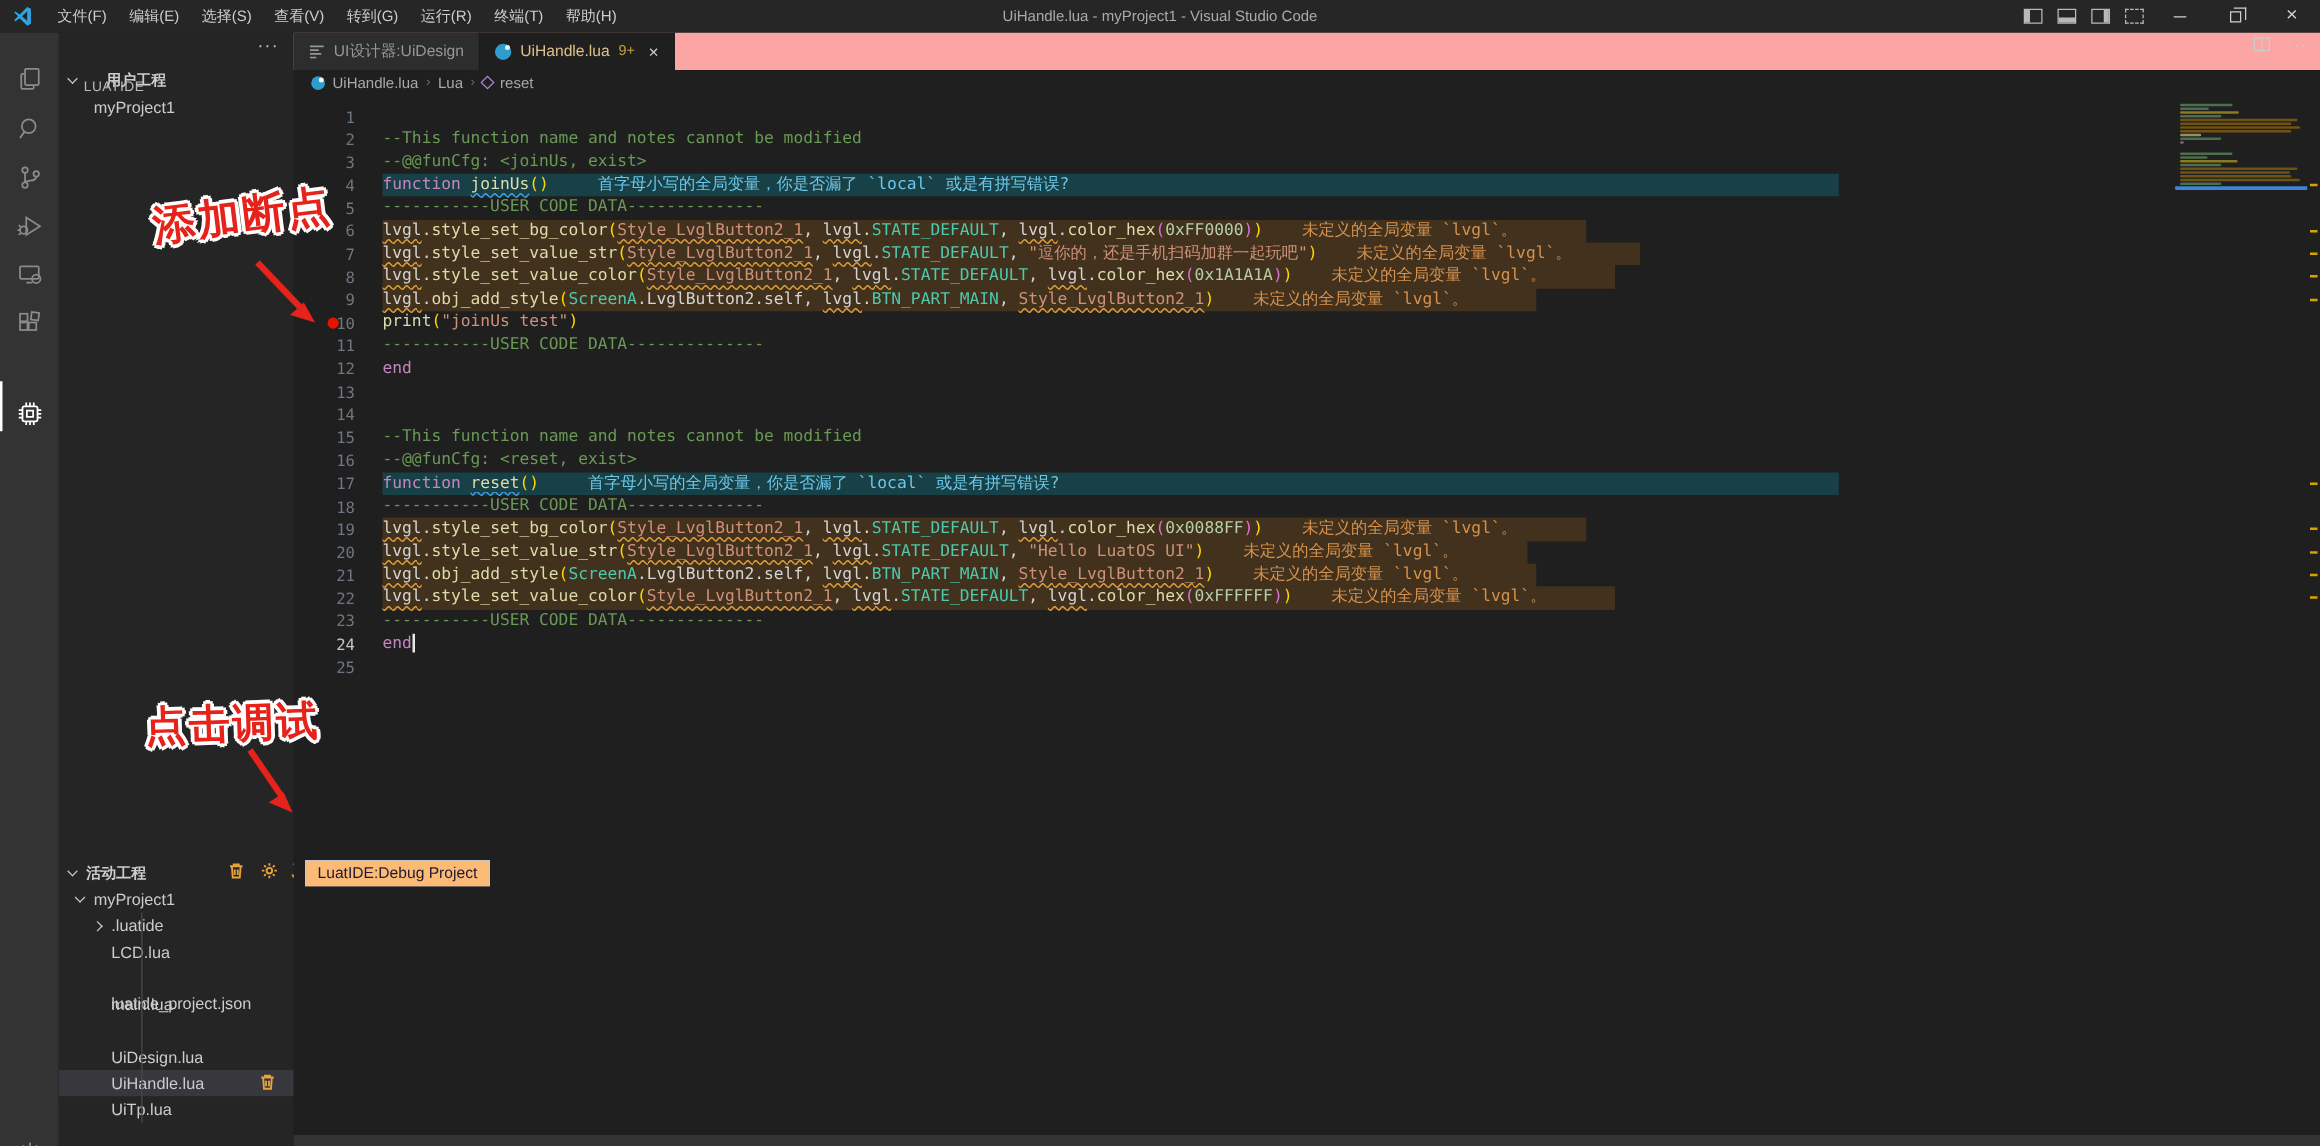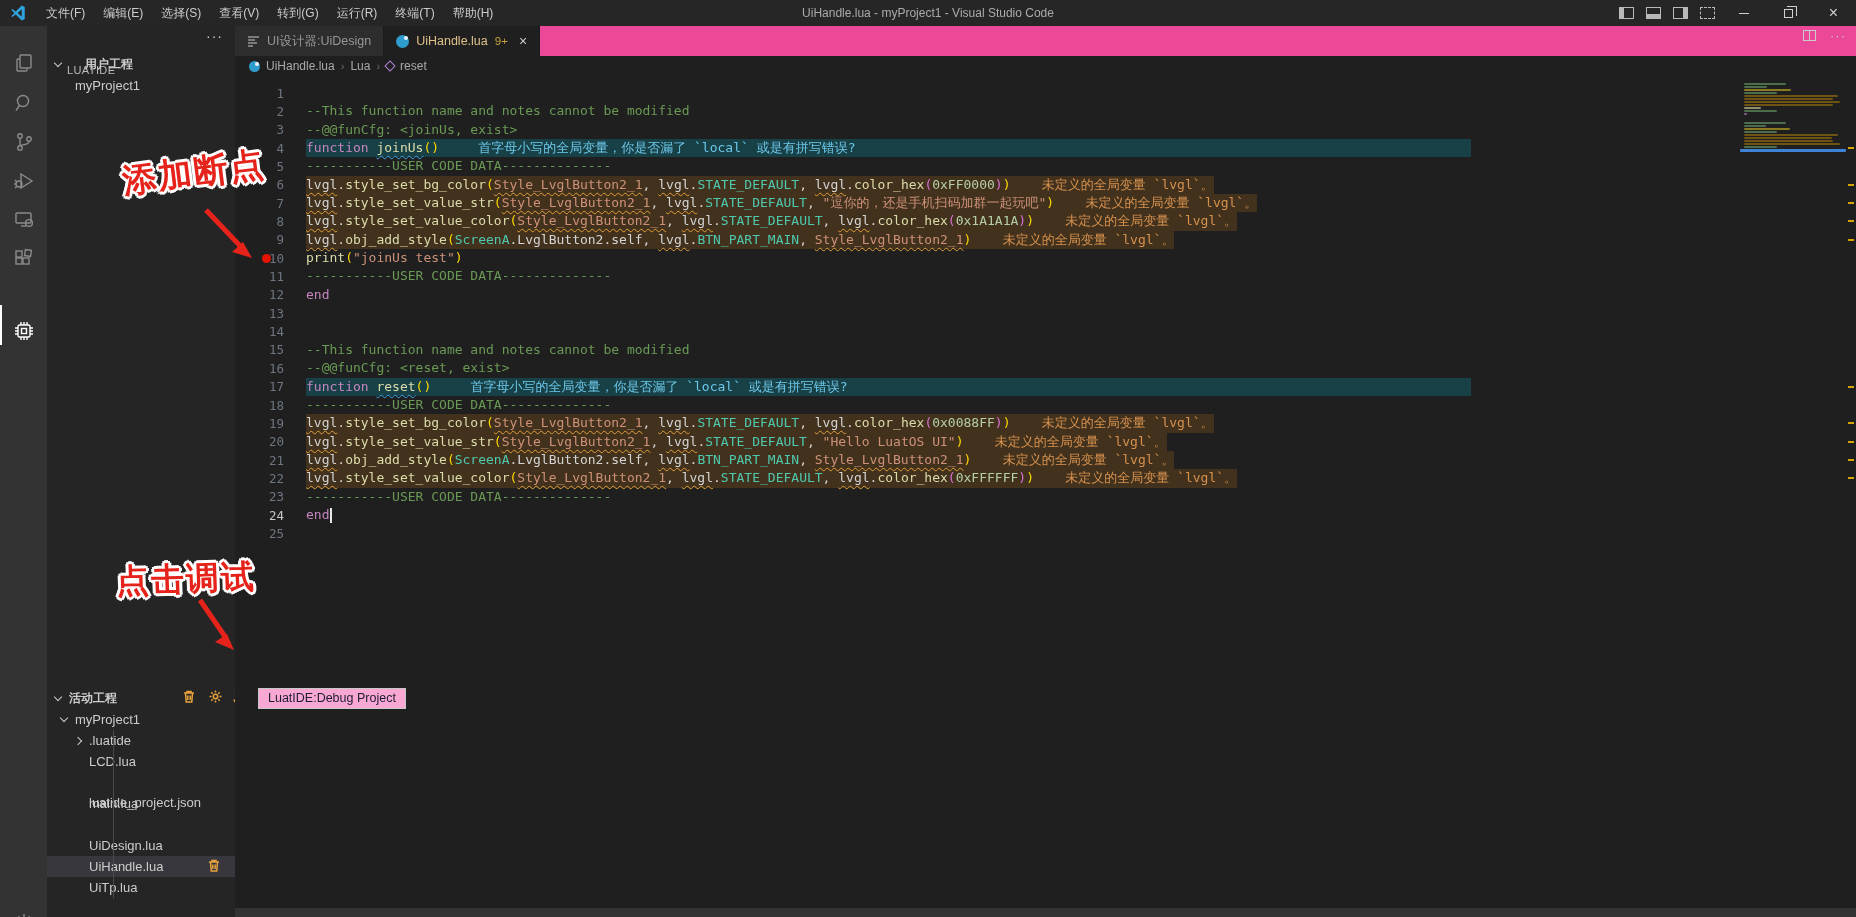--- a/index.html
+++ b/index.html
@@ -47,21 +47,21 @@
   .indent-guide { position:absolute; width:1px; background:#4a4a4a; }
   .sec-header { font-weight:bold; font-size:12px; }
   .hdr-actions { position:absolute; top:660px; left:132px; display:flex; align-items:center; gap:6px; }
   .hdr-actions .aic { width:20px; height:21px; display:flex; align-items:center; justify-content:center; }
   .aic svg { stroke:#E8A33D; fill:none; stroke-width:1.5; }
   .aic.boxed { outline:2px solid #E5231B; outline-offset:-1px; }
   .row-action { position:absolute; right:14px; top:2px; }
   .row-action svg { stroke:#E8A33D; fill:none; stroke-width:1.5; }
 
   
-  #tabstrip { position:absolute; left:235px; top:26px; width:1621px; height:30px; background:#ec4899;
+  #tabstrip { position:absolute; left:235px; top:26px; width:1621px; height:30px; background:#fca5a5;
     display:flex; }
   .tab { height:30px; display:flex; align-items:center; padding:0 12px; font-size:12.5px; gap:7px;
     border-right:1px solid #1c1c1c; }
   .tab.inactive { background:#2d2d2d; color:#969696; }
   .tab.active { background:#1f1f1f; color:#dfc08a; }
   .tab .badge { color:#c7a43d; font-size:11.5px; }
   .tab .closex { color:#cccccc; font-size:14px; margin-left:4px; }
   .lua-ico { width:13px; height:13px; border-radius:50%; background:#2e9ccc; position:relative; }
   .lua-ico:after { content:""; position:absolute; right:1px; top:1px; width:4px; height:4px;
     border-radius:50%; background:#eaf6fc; }
@@ -75,21 +75,21 @@
   .bc-sep { color:#6e6e6e; font-size:11px; }
   .sym-ico { width:8px; height:8px; border:1.3px solid #b180d7; transform:rotate(45deg); }
 
   
   #editor { position:absolute; left:235px; top:76px; width:1621px; height:841px; background:#1f1f1f;
     font-family:"DejaVu Sans Mono", monospace; font-size:13px; }
   .code-line { position:relative; height:18.35px; display:flex; align-items:center; white-space:pre; }
   .gut { width:65px; text-align:right; padding-right:16px; color:#6e7681; font-size:12.5px; flex:none; }
   .gut.cur { color:#c6c6c6; }
   .band { display:inline-block; margin-left:6px; height:18.35px; line-height:18.35px; }
-  .code-line.hl-warn .band { background:rgba(230,140,20,0.18); }
+  .code-line.hl-warn .band { background:rgba(230,140,20,0.18); padding-right:55px; }
   .code-line.hl-fn .band { background:rgba(0,180,215,0.22); min-width:1165px; }
   .bp-dot { position:absolute; left:27px; top:5px; width:9px; height:9px; border-radius:50%;
     background:#E51400; }
   .caret { display:inline-block; width:1.5px; height:15px; background:#e8e8e8; vertical-align:middle;
     margin-left:1px; }
   .sg-c{color:#6A9955} .sg-k{color:#C586C0} .sg-f{color:#DCDCAA} .sg-v{color:#D4D4D4}
   .sg-t{color:#4EC9B0} .sg-n{color:#B5CEA8} .sg-s{color:#CE9178} .sg-o{color:#D4D4D4}
   .sg-p1{color:#FFD700} .sg-p2{color:#DA70D6} .sg-h{color:#6CC7E8} .sg-w{color:#D7914E}
   .sq-o{text-decoration:underline; text-decoration-style:wavy; text-decoration-color:#E2A03B;
     text-decoration-thickness:1px; text-underline-offset:3px;}
@@ -104,22 +104,22 @@
   #hscroll { position:absolute; left:235px; top:908px; width:1621px; height:9px;
     background:rgba(110,110,110,0.25); }
 
   
   .annot { position:absolute; color:#E5231B; font-weight:bold; font-size:34px; letter-spacing:2px;
     z-index:40; text-shadow:-2px -2px 0 #fff, 2px -2px 0 #fff, -2px 2px 0 #fff, 2px 2px 0 #fff,
      0 -3px 0 #fff, 0 3px 0 #fff, -3px 0 0 #fff, 3px 0 0 #fff; white-space:nowrap; }
   #annot-bp { left:122px; top:150px; transform:rotate(-7deg); }
   #annot-dbg { left:116px; top:557px; transform:rotate(-2deg); font-size:33px; }
   .arrow-svg { position:absolute; z-index:40; overflow:visible; }
-  #tooltip { position:absolute; left:244px; top:688px; background:#f9a8d4; border:1px solid #c8c8c8;
-    color:#1b1b33; font-size:12.5px; padding:2px 9px 3px 9px; z-index:50; white-space:nowrap;margin-left:14px; }
+  #tooltip { position:absolute; left:244px; top:688px; background:#fdba74; border:1px solid #c8c8c8;
+    color:#1b1b33; font-size:12.5px; padding:2px 9px 3px 9px; z-index:50; white-space:nowrap; }
 </style>
 </head>
 <body>
 
 <div id="titlebar">
   <svg id="vscode-logo" viewBox="0 0 24 24">
     <path fill="#2FA3E0" d="M17 2 L9 10 L4.5 6.8 L3 7.7 L7.2 12 L3 16.3 L4.5 17.2 L9 14 L17 22 L21 20 L21 4 Z M17 7 L17 17 L11.5 12 Z"></path>
   </svg>
   <div id="menubar" style="display: flex;">
       <div class="menu-item">文件(F)</div>

